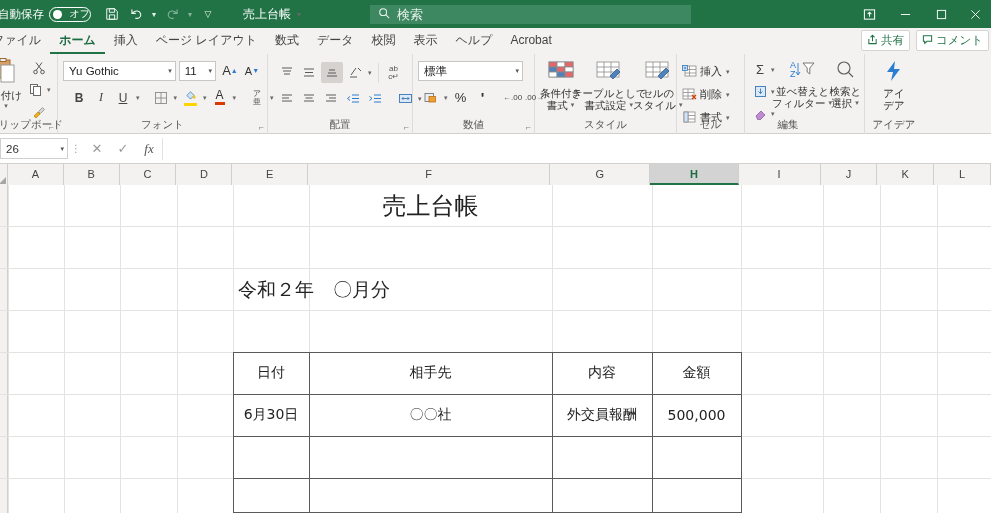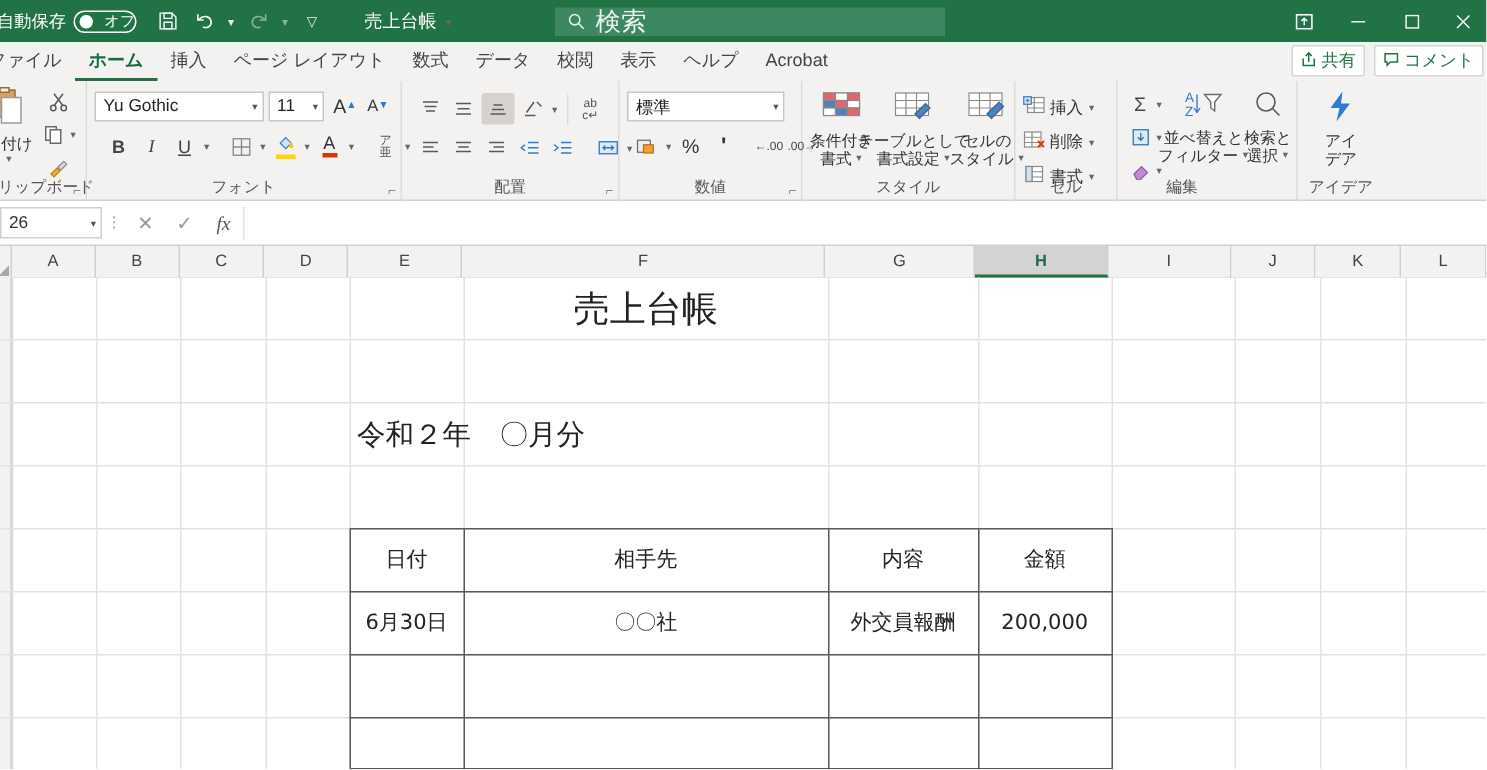--- a/index.html
+++ b/index.html
@@ -47,25 +47,25 @@
   .qat-caret { font-size: 8px; color: #fff; opacity: .9; width: 10px; text-align: center; }
   .qat-caret.dim { opacity: .45; }
   .doc-title {
     position: absolute; left: 243px; top: 0; height: 28px;
     display: flex; align-items: center; gap: 5px;
     font-size: 12px; color: #ffffff;
   }
   .doc-title .caret { font-size: 8px; }
   .searchbox {
     position: absolute; left: 370px; top: 5px;
-    width: 260px; height: 19px;
+    width: 321px; height: 19px;
     background: #3d8761;
     display: flex; align-items: center;
     padding-left: 8px; gap: 7px;
-    color: #eaf3ee; font-size: 17px;
+    color: #eaf3ee; font-size: 13px;
   }
   .win-ctrls {
     position: absolute; right: 0; top: 0; height: 28px;
     display: flex; align-items: center;
   }
   .win-btn {
     width: 36px; height: 28px;
     display: flex; align-items: center; justify-content: center;
     color: #ffffff; font-size: 12px;
   }
@@ -787,21 +787,21 @@
     <div class="tbl-h" style="left:233px; top:293px; width:509px;"></div>
 
     <div class="cell-text t-center" style="left:233px; top:167px; width:76px; height:42px; font-size:14px;">日付</div>
     <div class="cell-text t-center" style="left:309px; top:167px; width:243px; height:42px; font-size:14px;">相手先</div>
     <div class="cell-text t-center" style="left:552px; top:167px; width:100px; height:42px; font-size:14px;">内容</div>
     <div class="cell-text t-center" style="left:652px; top:167px; width:89px; height:42px; font-size:14px;">金額</div>
 
     <div class="cell-text t-center" style="left:233px; top:209px; width:76px; height:42px; font-size:14px;">6月30日</div>
     <div class="cell-text t-center" style="left:309px; top:209px; width:243px; height:42px; font-size:14px;">〇〇社</div>
     <div class="cell-text t-center" style="left:552px; top:209px; width:100px; height:42px; font-size:14px;">外交員報酬</div>
-    <div class="cell-text t-center" style="left:652px; top:209px; width:89px; height:42px; font-size:14px;">200,000</div>
+    <div class="cell-text t-center" style="left:652px; top:209px; width:89px; height:42px; font-size:14px;">500,000</div>
 
     <div class="cell-text t-center" style="left:233px; top:251px; width:76px; height:42px; font-size:14px;"></div>
     <div class="cell-text t-center" style="left:309px; top:251px; width:243px; height:42px; font-size:14px;"></div>
     <div class="cell-text t-center" style="left:552px; top:251px; width:100px; height:42px; font-size:14px;"></div>
     <div class="cell-text t-center" style="left:652px; top:251px; width:89px; height:42px; font-size:14px;"></div>
 
     <div class="cell-text t-center" style="left:233px; top:293px; width:76px; height:35px; font-size:14px;"></div>
     <div class="cell-text t-center" style="left:309px; top:293px; width:243px; height:35px; font-size:14px;"></div>
     <div class="cell-text t-center" style="left:552px; top:293px; width:100px; height:35px; font-size:14px;"></div>
     <div class="cell-text t-center" style="left:652px; top:293px; width:89px; height:35px; font-size:14px;"></div>

